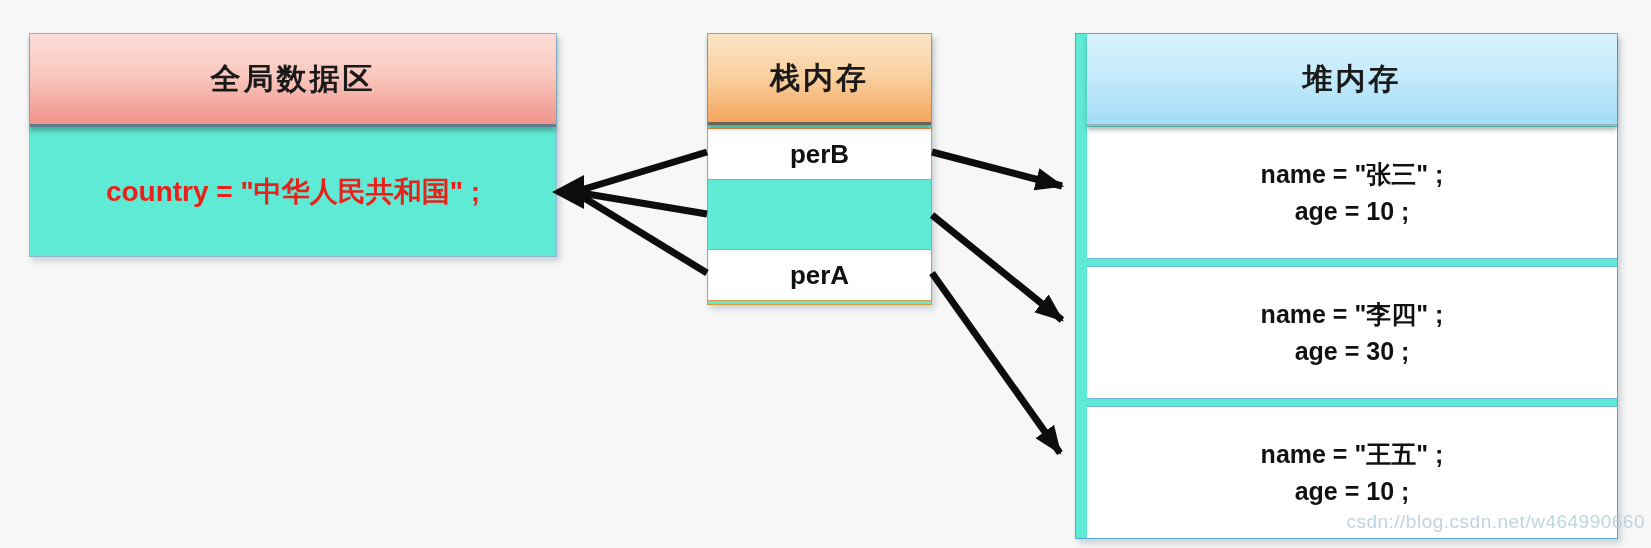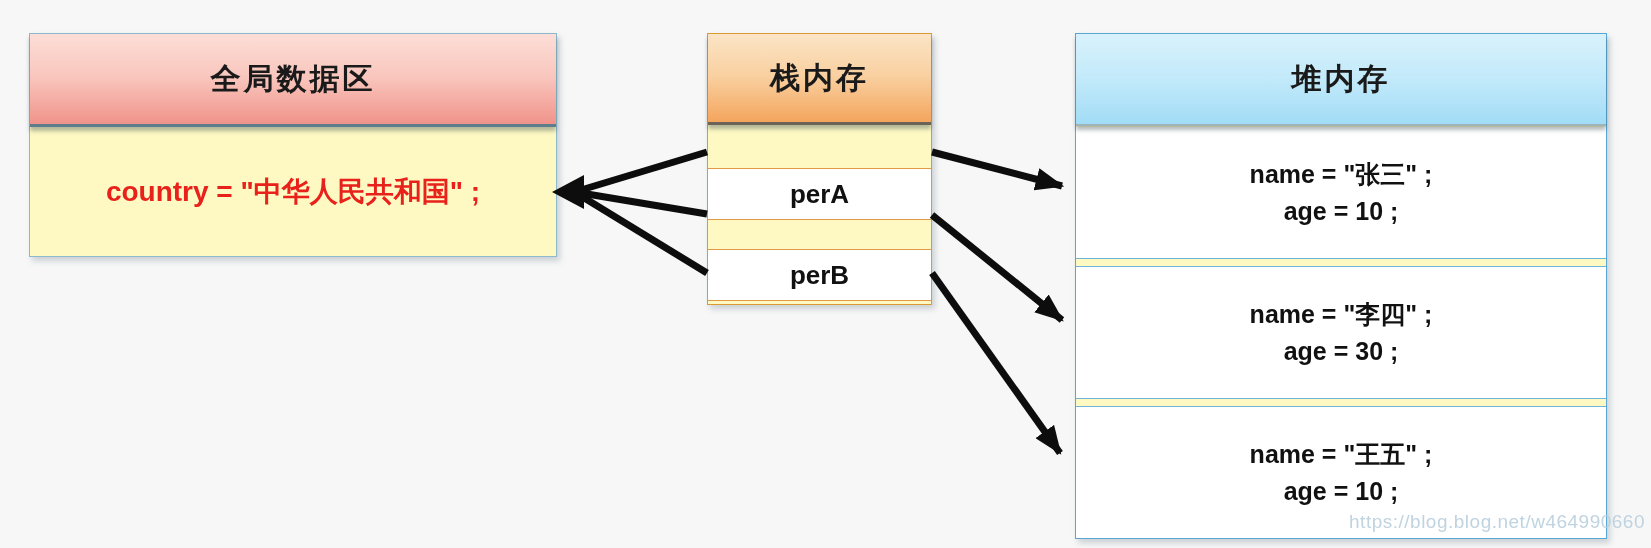--- a/index.html
+++ b/index.html
@@ -8,21 +8,21 @@
     background:#ffffff;
   }
   .canvas{
     position:relative;
     width:1651px;height:548px;
     background:#f7f7f7;
     overflow:hidden;
   }
   .memory-box{
     position:absolute;
-    background:#fef9c3;
+    background:#5eead4;
     box-shadow:3px 4px 6px rgba(90,110,125,0.28);
     display:flex;flex-direction:column;
   }
   .box-header{
     height:90px;flex:0 0 90px;
     display:flex;align-items:center;justify-content:center;
     font-size:30px;font-weight:bold;color:#1a1a1a;
     letter-spacing:3px;
     box-shadow:0 4px 4px rgba(40,60,70,0.35);
     position:relative;z-index:1;
@@ -35,37 +35,37 @@
     background:linear-gradient(180deg,#fcded7 0%,#f9c6bd 48%,#f0938a 100%);
     border-bottom:3px solid #5d7d8c;
   }
   .global-box .box-body{align-items:center;justify-content:center;}
   .global-content{
     font-size:28px;font-weight:bold;color:#e8211a;
     white-space:nowrap;
   }
 
   
-  .stack-box{left:707px;top:33px;width:223px;height:270px;border:1px solid #dd9934;gap:40px;}
+  .stack-box{left:707px;top:33px;width:223px;height:270px;border:1px solid #dd9934;}
   .stack-box .box-header{
     background:linear-gradient(180deg,#fbe4c6 0%,#f9d0a0 48%,#f4a55d 100%);
     border-bottom:3px solid #6d6257;
     flex-basis:88px;height:88px;
   }
   .stack-rows{flex:1;display:flex;flex-direction:column;justify-content:space-between;padding:3px 0;}
   .stack-row{
     height:50px;
     border-top:1px solid #e09a45;border-bottom:1px solid #e09a45;
     background:#ffffff;
     display:flex;align-items:center;justify-content:center;
     font-size:26px;font-weight:bold;color:#111;
   }
 
   
-  .heap-box{left:1075px;top:33px;width:530px;height:504px;border:1px solid #58a7d5;}
+  .heap-box{left:1075px;top:33px;width:530px;height:504px;border:1px solid #58a7d5;padding-left:11px;}
   .heap-box .box-header{
     background:linear-gradient(180deg,#d9f2fc 0%,#c3eafa 48%,#a2dcf6 100%);
     border-bottom:2px solid #9fb3ba;
   }
   .heap-sections{flex:1;display:flex;flex-direction:column;gap:7px;padding:1px 0 0 0;}
   .heap-section{
     flex:1;
     border-top:1px solid #6fb5da;border-bottom:1px solid #6fb5da;
     background:#ffffff;
     display:flex;flex-direction:column;align-items:center;justify-content:center;
@@ -96,22 +96,22 @@
     <div class="box-body">
       <span class="global-content">country = "中华人民共和国" ;</span>
     </div>
   </div>
 
   <div class="memory-box stack-box">
     <div class="box-header">
       <span>栈内存</span>
     </div>
     <div class="stack-rows">
+      <div class="stack-row">perB</div>
       <div class="stack-row">perA</div>
-      <div class="stack-row">perB</div>
     </div>
   </div>
 
   <div class="memory-box heap-box">
     <div class="box-header">
       <span>堆内存</span>
     </div>
     <div class="heap-sections">
       <div class="heap-section">
         <span>name = "张三" ;</span>
@@ -138,15 +138,15 @@
     <line x1="707" y1="152" x2="581" y2="190" stroke="#0d0d0d" stroke-width="7"></line>
     <line x1="707" y1="214" x2="581" y2="193" stroke="#0d0d0d" stroke-width="7"></line>
     <line x1="707" y1="273" x2="581" y2="196" stroke="#0d0d0d" stroke-width="7"></line>
     <polygon points="552,192 584,175 584,209" fill="#0d0d0d"></polygon>
 
     <line x1="932" y1="152" x2="1062" y2="186" stroke="#0d0d0d" stroke-width="7" marker-end="url(#ah)"></line>
     <line x1="932" y1="215" x2="1062" y2="320" stroke="#0d0d0d" stroke-width="7" marker-end="url(#ah)"></line>
     <line x1="932" y1="273" x2="1060" y2="453" stroke="#0d0d0d" stroke-width="7" marker-end="url(#ah)"></line>
   </svg>
 
-  <div class="watermark">https://blog.blog.net/w464990660</div>
+  <div class="watermark">csdn://blog.csdn.net/w464990660</div>
 
 </div>
 
 </body></html>

